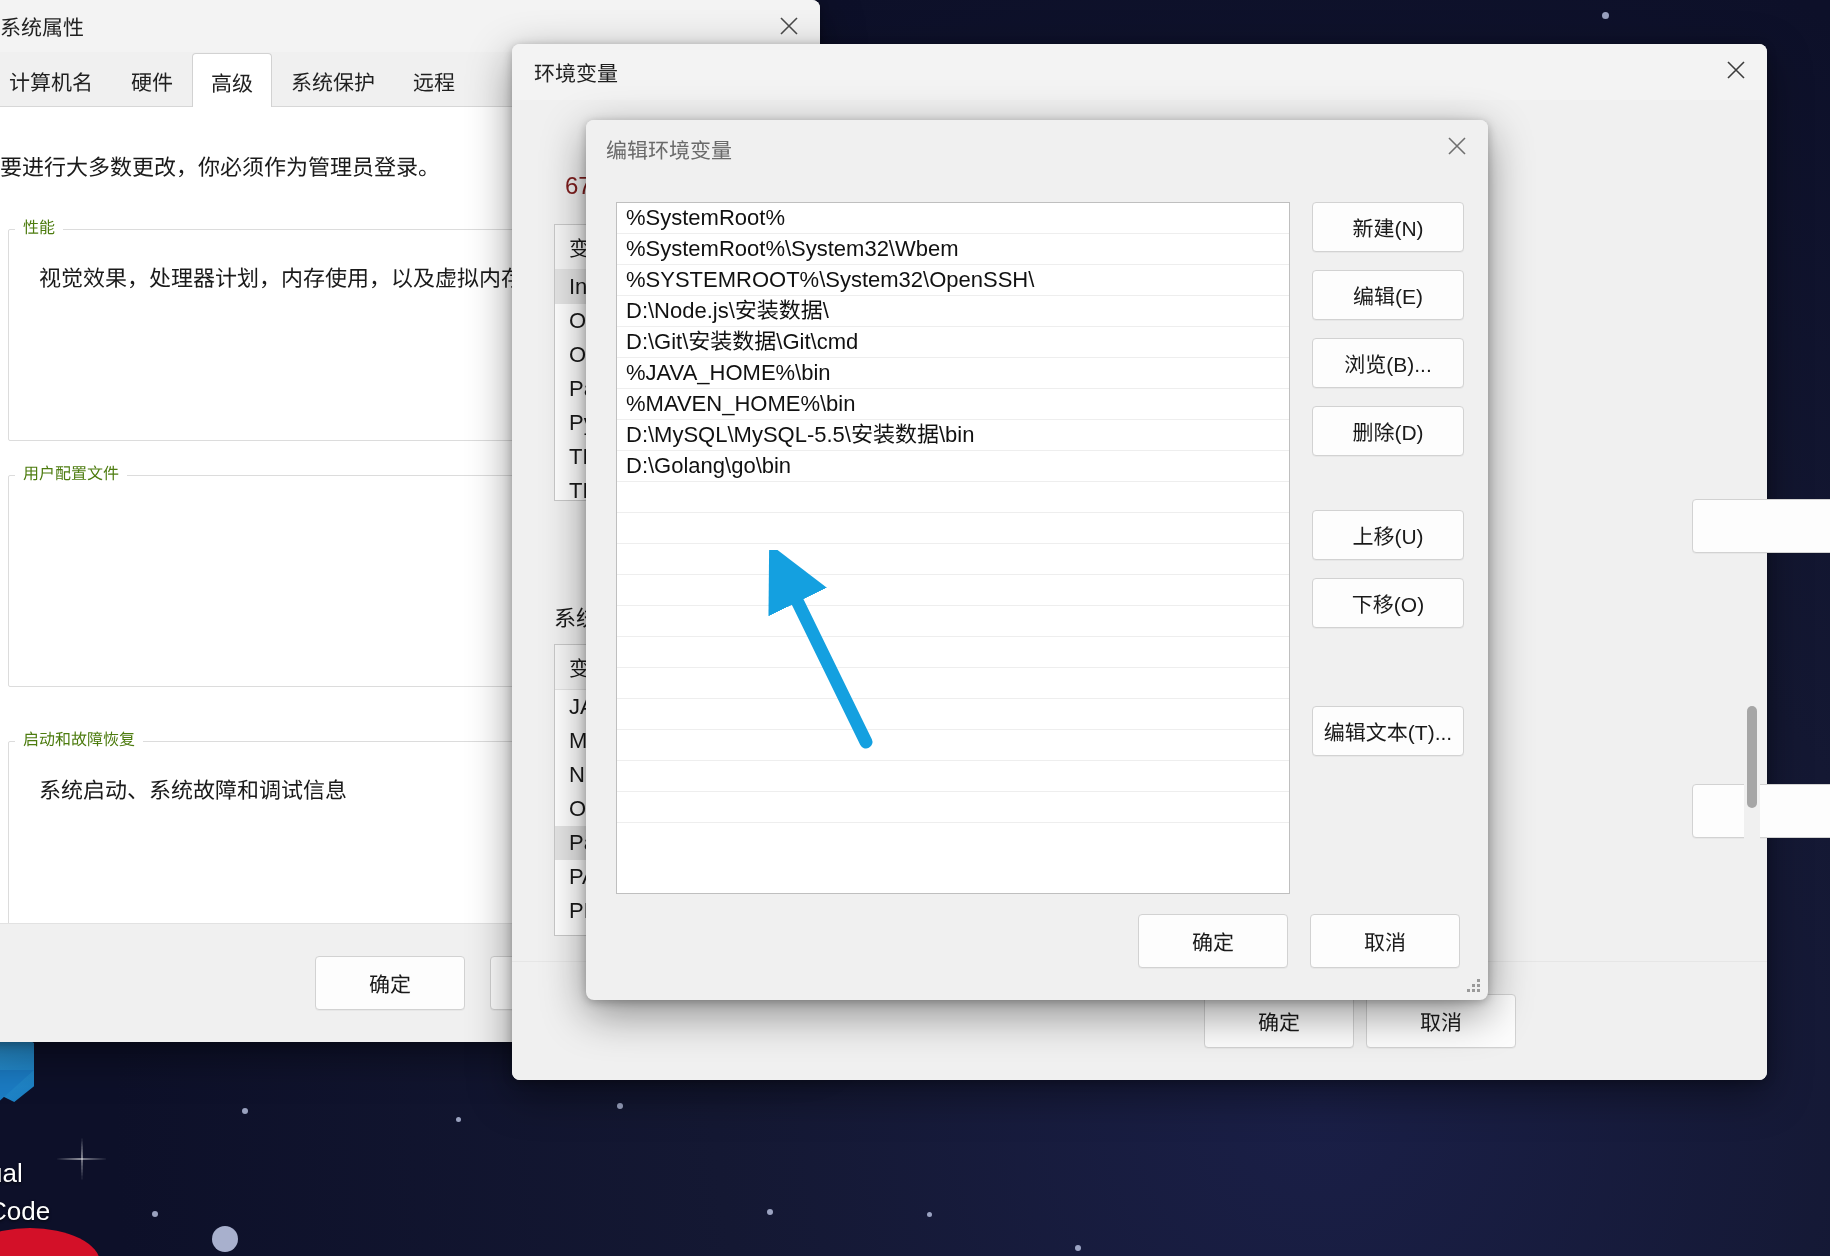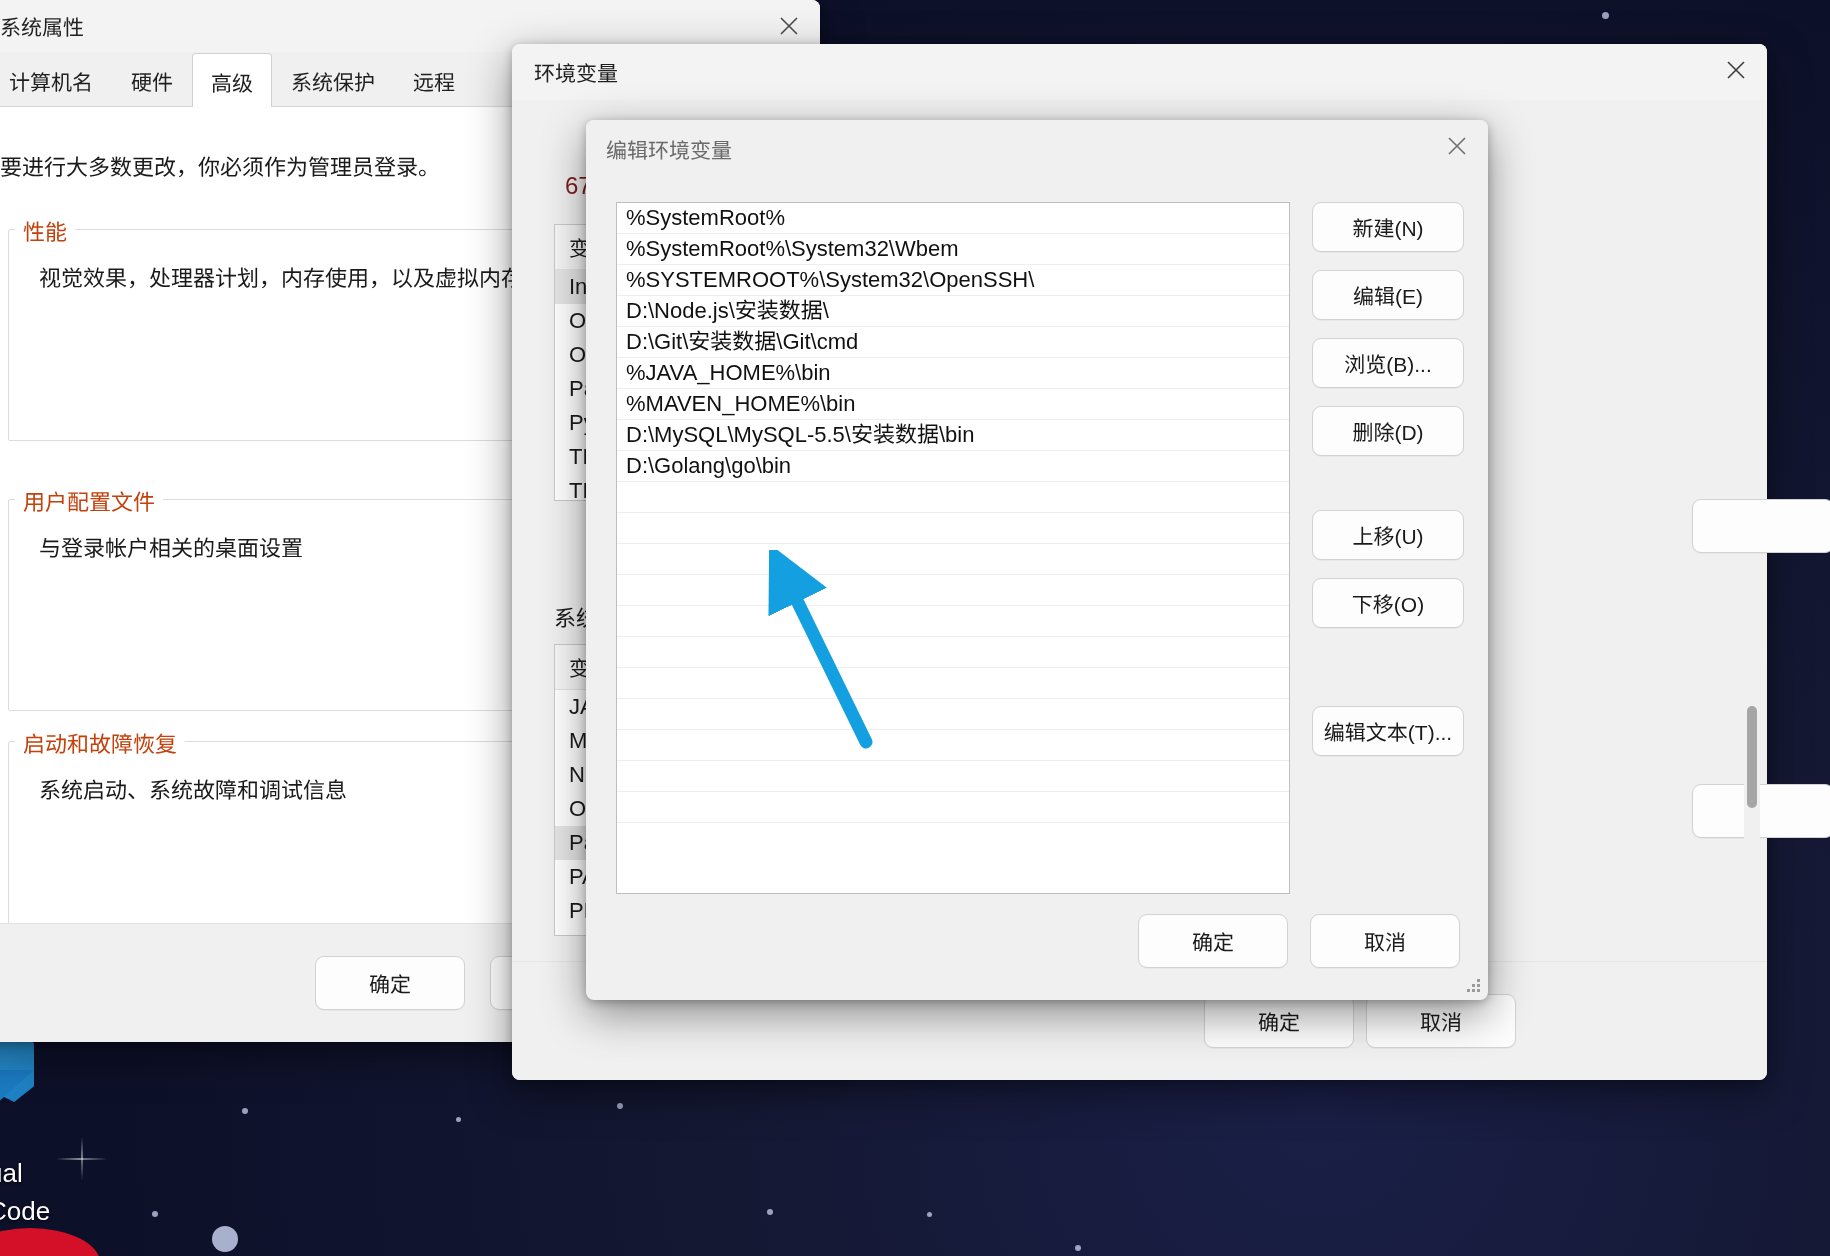--- a/index.html
+++ b/index.html
@@ -183,22 +183,22 @@
     right: 26px;
     border: 1px solid #dcdcdc;
     border-radius: 2px;
   }
   .group > .legend {
     position: absolute;
     top: -16px;
     left: 6px;
     padding: 0 8px;
     background: #ffffff;
-    font-size: 22px;
-    color: #c2410c;
+    font-size: 16px;
+    color: #4d7c0f;
     white-space: nowrap;
   }
   .group .desc {
     font-size: 22px;
     color: #1a1a1a;
     padding: 30px 0 0 30px;
   }
   .sp-footer {
     position: absolute;
     left: 0; right: 0;
@@ -206,21 +206,21 @@
     height: 118px;
     background: #f0f0f0;
     border-top: 1px solid #e2e2e2;
   }
   .btn {
     display: inline-flex;
     align-items: center;
     justify-content: center;
     background: #fdfdfd;
     border: 1px solid #d2d2d2;
-    border-radius: 9px;
+    border-radius: 4px;
     font-size: 21px;
     color: #1a1a1a;
     box-shadow: 0 1px 0 rgba(0,0,0,.035);
     cursor: default;
     white-space: nowrap;
   }
 
   
   #envvars {
     left: 512px;
@@ -411,21 +411,21 @@
     </div>
 
     <div class="sp-body">
       <div class="sp-note">要进行大多数更改，你必须作为管理员登录。</div>
 
       <div class="group" style="top:122px;height:210px;">
         <span class="legend">性能</span>
         <div class="desc">视觉效果，处理器计划，内存使用，以及虚拟内存</div>
       </div>
 
-      <div class="group" style="top:392px;height:210px;">
+      <div class="group" style="top:368px;height:210px;text-align:right;">
         <span class="legend">用户配置文件</span>
         <div class="desc">与登录帐户相关的桌面设置</div>
       </div>
 
       <div class="group" style="top:634px;height:186px;">
         <span class="legend">启动和故障恢复</span>
         <div class="desc">系统启动、系统故障和调试信息</div>
       </div>
     </div>
 

